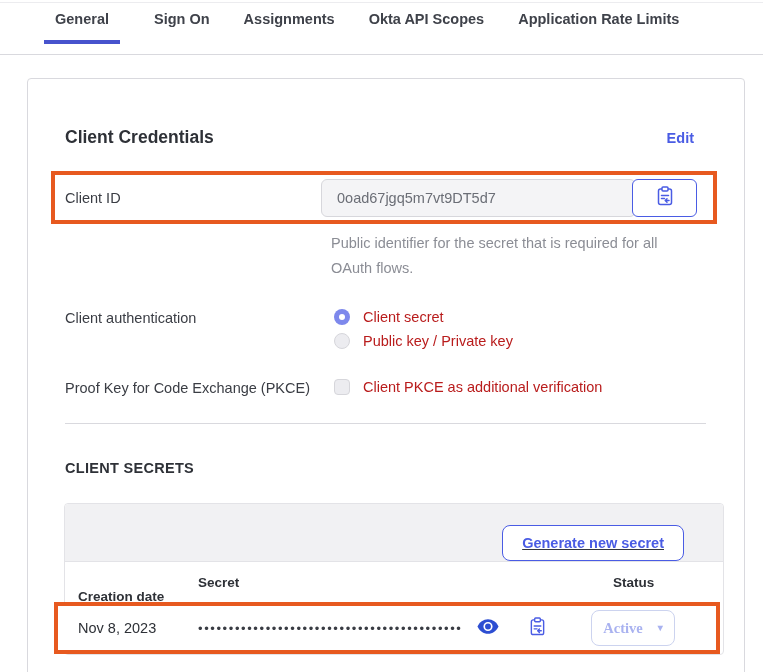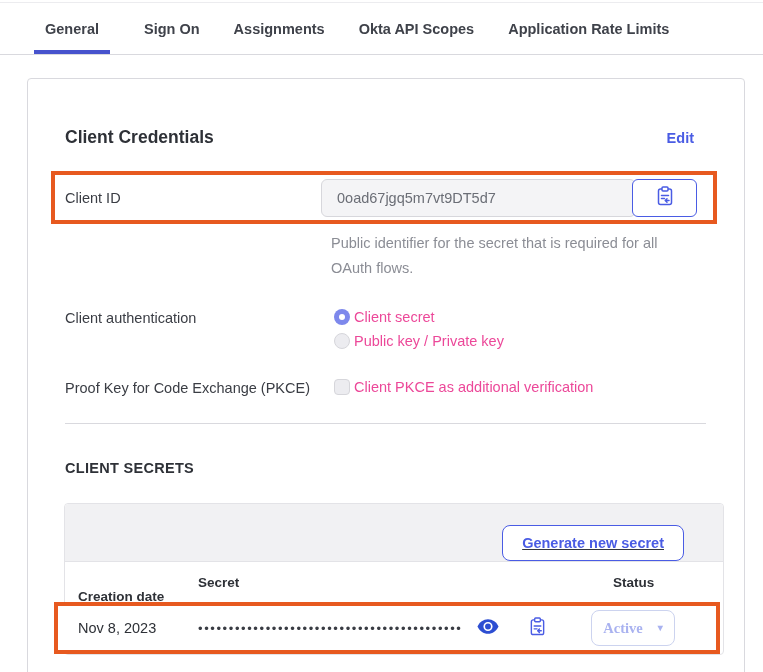--- a/index.html
+++ b/index.html
@@ -14,22 +14,22 @@
   *{box-sizing:border-box;}
   html,body{margin:0;padding:0;}
   body{
     width:763px;height:672px;overflow:hidden;position:relative;
     background:#fff;font-family:"Liberation Sans",sans-serif;color:var(--text-dark);
   }
   .top-hairline{position:absolute;top:2px;left:0;width:763px;height:1px;background:#ececef;}
 
   
   .tabbar{
-    display:flex;align-items:flex-end;gap:34px;
-    padding-left:34px;height:55px;border-bottom:1px solid var(--border);
+    display:flex;align-items:center;gap:34px;
+    padding-left:44px;height:55px;border-bottom:1px solid var(--border);
   }
   .tab{
     font-size:14.5px;font-weight:700;color:#3f424a;
     padding-bottom:17px;cursor:pointer;white-space:nowrap;
   }
   .tab.active{
     padding-left:11px;padding-right:11px;padding-bottom:13px;
     border-bottom:4px solid #4753cd;
   }
 
@@ -66,21 +66,21 @@
   .helper{
     margin:7px 0 0 303px;width:352px;
     font-size:14.5px;line-height:25px;color:var(--text-light);
   }
 
   
   .form-row{display:flex;margin:28px 0 0 37px;}
   .form-row.pkce{margin-top:30px;}
   .form-label{width:269px;font-size:14.5px;color:#3a3d44;padding-top:1px;}
   .opt-col{display:flex;flex-direction:column;gap:8px;}
-  .opt{display:flex;align-items:center;gap:4px;font-size:14.5px;color:#ec4899;cursor:pointer;}
+  .opt{display:flex;align-items:center;gap:13px;font-size:14.5px;color:#b91c1c;cursor:pointer;}
   .radio{width:16px;height:16px;border-radius:50%;background:#ececf0;border:1px solid #d6d6db;flex:none;}
   .radio.selected{background:#7d88ec;border:none;position:relative;}
   .radio.selected::after{
     content:"";position:absolute;left:5px;top:5px;width:6px;height:6px;
     border-radius:50%;background:#fff;
   }
   .checkbox{width:16px;height:16px;border-radius:4px;background:#ececf0;border:1px solid #d6d6db;flex:none;}
 
   .divider{margin:27px 38px 0 37px;border-top:1px solid var(--border);}
 

